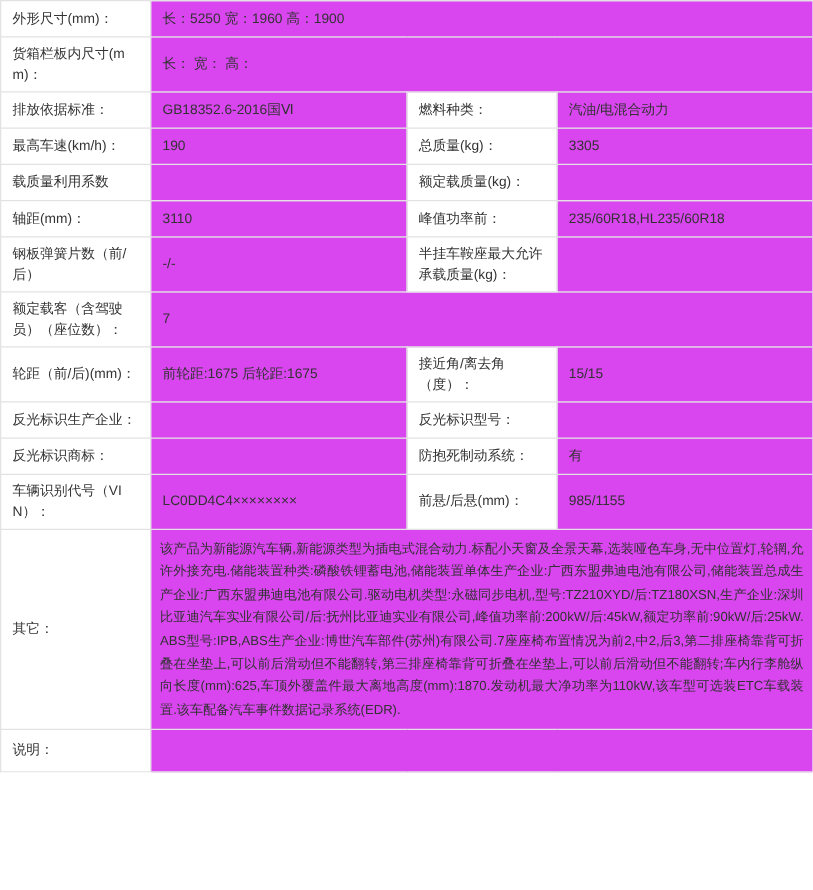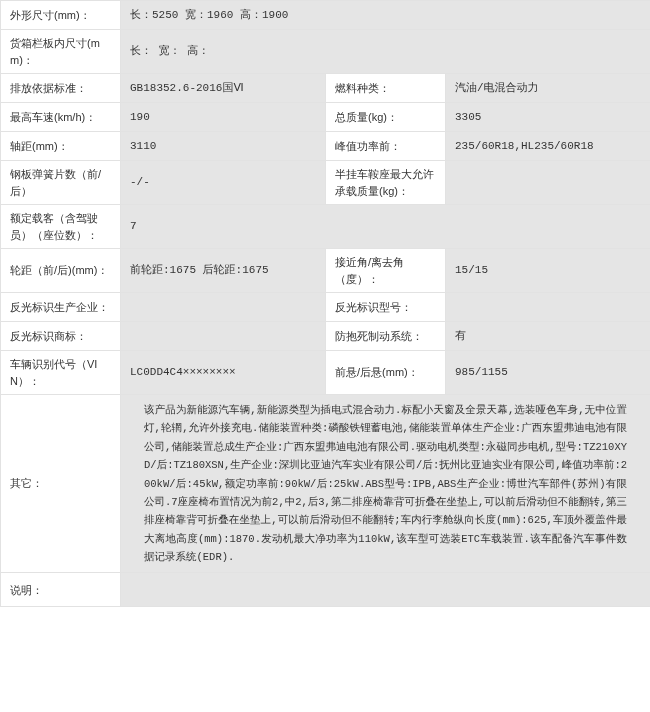--- a/index.html
+++ b/index.html
@@ -31,38 +31,37 @@
     font-weight: normal;
     text-align: left;
     line-height: 1.5;
     word-break: break-all;
   }
   .lbl {
     background: #ffffff;
     color: #333;
   }
   .val {
-    background: #e5e5e5;
+    background: #d946ef;
     color: #333;
-    font-family: Liberation Mono, monospace;
   }
   
   col.c1 { width: 120px; }
   col.c2 { width: 205px; }
   col.c3 { width: 120px; }
   col.c4 { width: 205px; }
 
   .main-table td {
     height: 18px;
   }
   .notes-cell {
     line-height: 1.75;
     font-size: 10.5px;
     text-align: justify;
-    padding: 6px 23px;
+    padding: 6px 7px;
   }
   .tall {
     height: 34px;
   }
 </style>
 </head>
 <body>
 
 <div class="page">
 
@@ -86,20 +85,26 @@
         <td class="lbl">排放依据标准：</td>
         <td class="val">GB18352.6-2016国Ⅵ</td>
         <td class="lbl">燃料种类：</td>
         <td class="val">汽油/电混合动力</td>
       </tr>
       <tr>
         <td class="lbl">最高车速(km/h)：</td>
         <td class="val">190</td>
         <td class="lbl">总质量(kg)：</td>
         <td class="val">3305</td>
+      </tr>
+      <tr>
+        <td class="lbl">载质量利用系数</td>
+        <td class="val"></td>
+        <td class="lbl">额定载质量(kg)：</td>
+        <td class="val"></td>
       </tr>
       <tr>
         <td class="lbl">轴距(mm)：</td>
         <td class="val">3110</td>
         <td class="lbl">峰值功率前：</td>
         <td class="val">235/60R18,HL235/60R18</td>
       </tr>
       <tr class="tall">
         <td class="lbl">钢板弹簧片数（前/后）</td>
         <td class="val">-/-</td>

